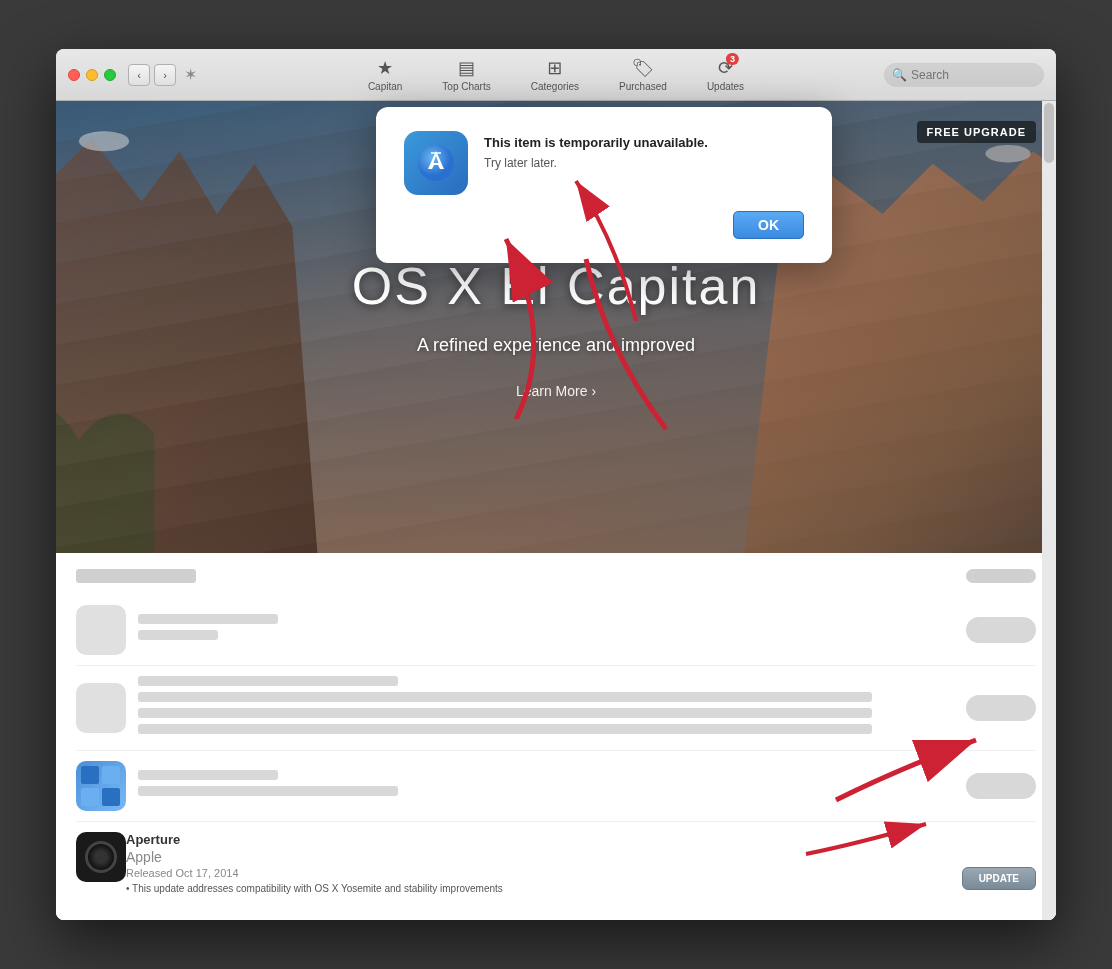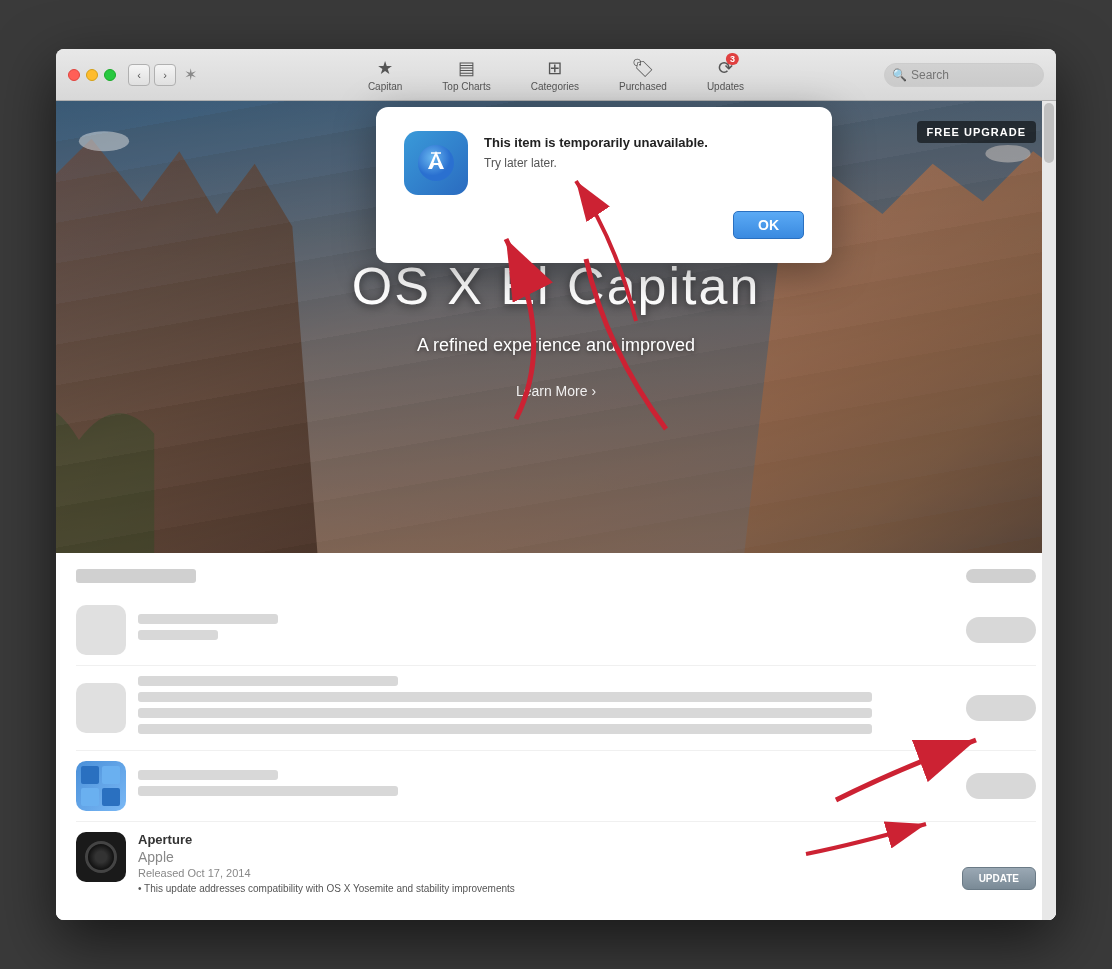--- a/index.html
+++ b/index.html
@@ -329,21 +329,20 @@
       width: 70px;
       height: 26px;
       background: #d8d8d8;
       border-radius: 13px;
       flex-shrink: 0;
     }
 
     .aperture-row {
       display: flex;
       align-items: flex-start;
-      gap: 12px;
       padding: 10px 0;
     }
 
     .aperture-icon {
       width: 50px;
       height: 50px;
       background: #1a1a1a;
       border-radius: 10px;
       display: flex;
       align-items: center;

